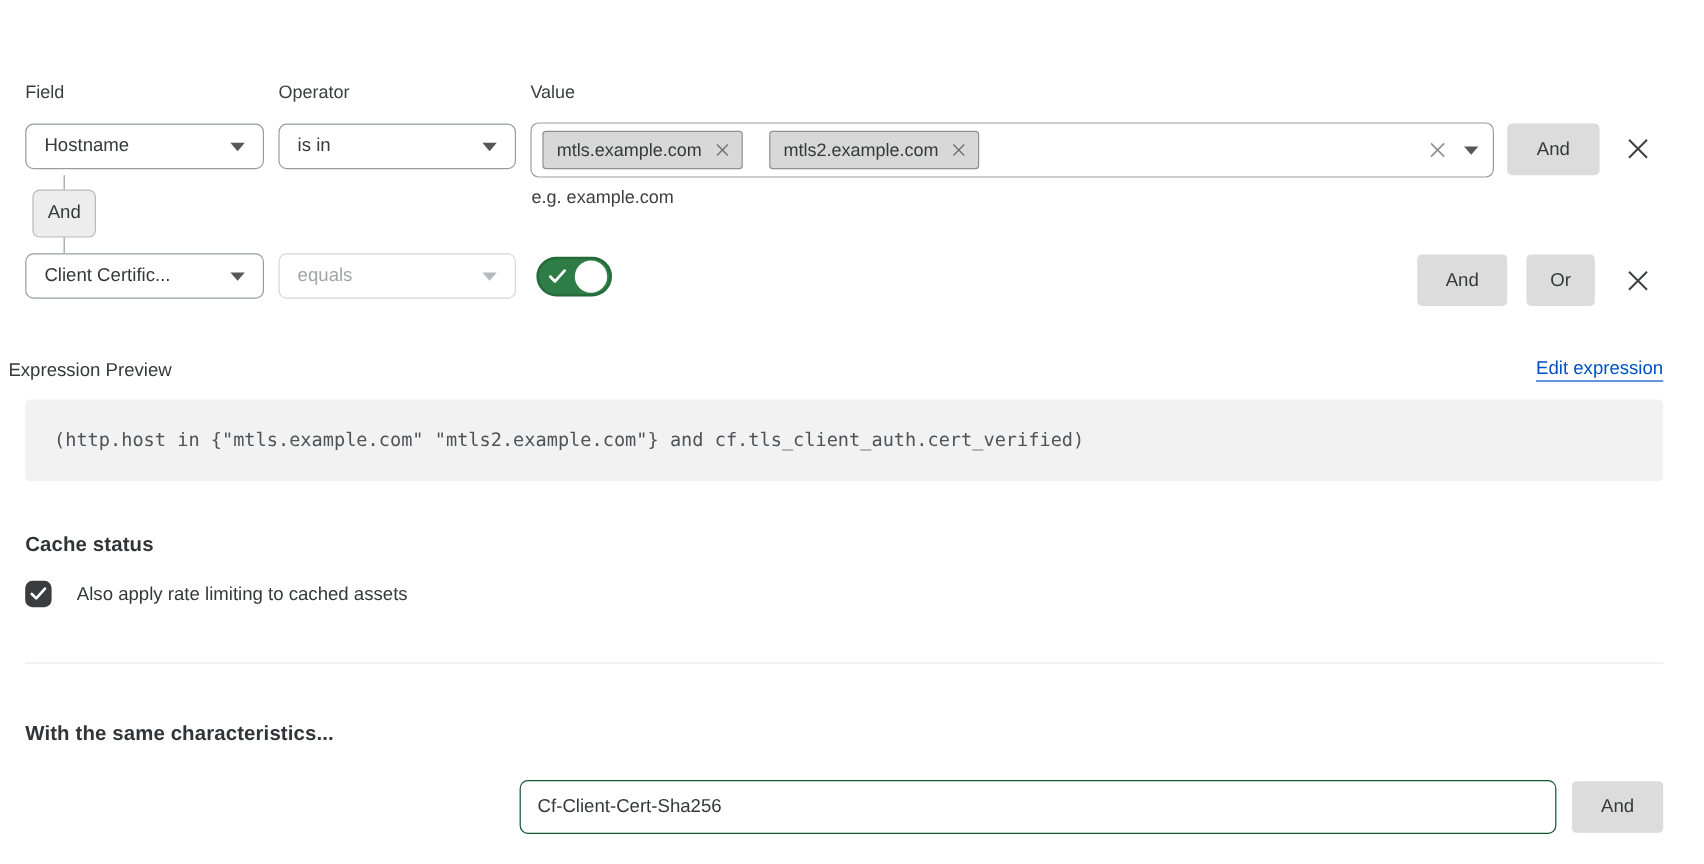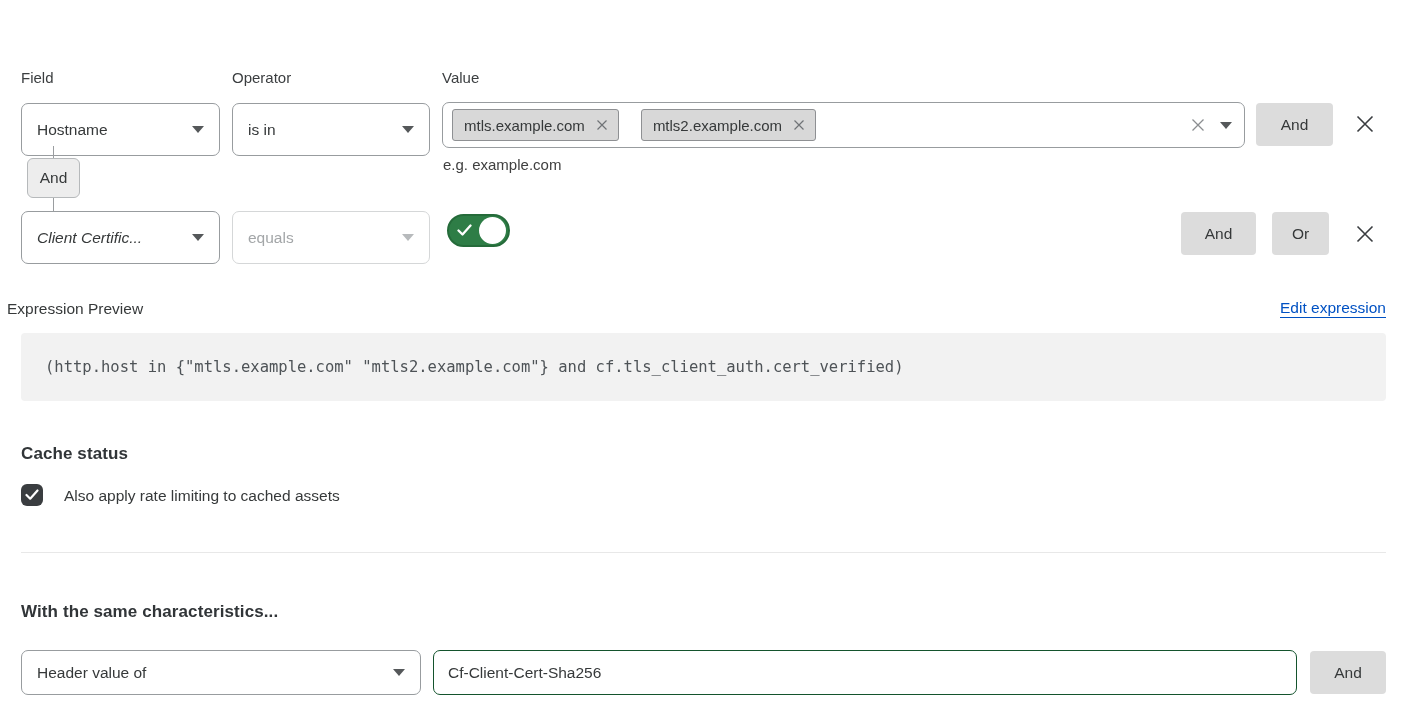--- a/index.html
+++ b/index.html
@@ -4,21 +4,21 @@
 <style>
   * { margin: 0; padding: 0; box-sizing: border-box; }
   html, body { width: 1420px; height: 720px; background: #ffffff; }
   body { font-family: "Liberation Sans", sans-serif; color: #36393a; }
   .stage { position: relative; width: 1420px; height: 720px; overflow: hidden; }
 
   .h-title { position: absolute; font-size: 17px; font-weight: 700; color: #313538; letter-spacing: .1px; }
   .col-label { position: absolute; font-size: 15px; color: #3b3e40; }
 
   .select {
-    position: absolute; height: 53px; border: 1px solid #989c9f; border-radius: 7px;
+    position: absolute; height: 38px; border: 1px solid #989c9f; border-radius: 7px;
     background: #fff; display: flex; align-items: center; justify-content: space-between;
     padding: 0 15px 0 15px; font-size: 15.5px; color: #36393a; cursor: pointer;
   }
   .select.disabled { border-color: #d5d7d8; color: #a3a6a8; cursor: default; }
   .caret {
     width: 0; height: 0; border-left: 6px solid transparent; border-right: 6px solid transparent;
     border-top: 7px solid #55585a; margin-left: 10px; flex: none;
   }
   .select.disabled .caret { border-top-color: #b7babc; }
 
@@ -139,21 +139,21 @@
   <svg class="row-close" style="left:1353px; top:112px;" viewBox="0 0 24 24">
       <path d="M4.5 4.5 L19.5 19.5 M19.5 4.5 L4.5 19.5" stroke="#3a3d40" stroke-width="1.6" fill="none"></path>
     </svg>
 
   <div class="helper">e.g. example.com</div>
 
   <div class="conn-line" style="top:146px; height:12px;"></div>
   <div class="conn-and">And</div>
   <div class="conn-line" style="top:198px; height:13px;"></div>
 
-  <div class="select" style="left:21px; top:211px; width:199px;font-style:italic;">
+  <div class="select" style="left:21px; top:211px; width:199px;">
     <span>Client Certific...</span>
     <span class="caret"></span>
   </div>
   <div class="select disabled" style="left:232px; top:211px; width:198px;">
     <span>equals</span>
     <span class="caret"></span>
   </div>
 
   <div class="toggle">
     <svg width="15" height="13" viewBox="0 0 15 13">
@@ -178,20 +178,16 @@
   <div class="checkbox">
     <svg width="14" height="12" viewBox="0 0 14 12">
         <path d="M1.5 6 L5.2 9.7 L12.5 1.5" stroke="#ffffff" stroke-width="2.2" fill="none" stroke-linecap="round" stroke-linejoin="round"></path>
       </svg>
   </div>
   <div class="checkbox-label">Also apply rate limiting to cached assets</div>
 
   <div class="divider"></div>
 
   <div class="h-title" style="left:21px; top:602px;">With the same characteristics...</div>
-  <div class="select" style="left:21px; top:650px; width:400px; height:45px;">
-    <span>Header value of</span>
-    <span class="caret"></span>
-  </div>
   <input class="text-input" type="text" value="Cf-Client-Cert-Sha256" style="">
   <button class="btn" style="left:1310px; top:651px; width:76px; height:43px;">And</button>
 
 </div>
 
 </body></html>

